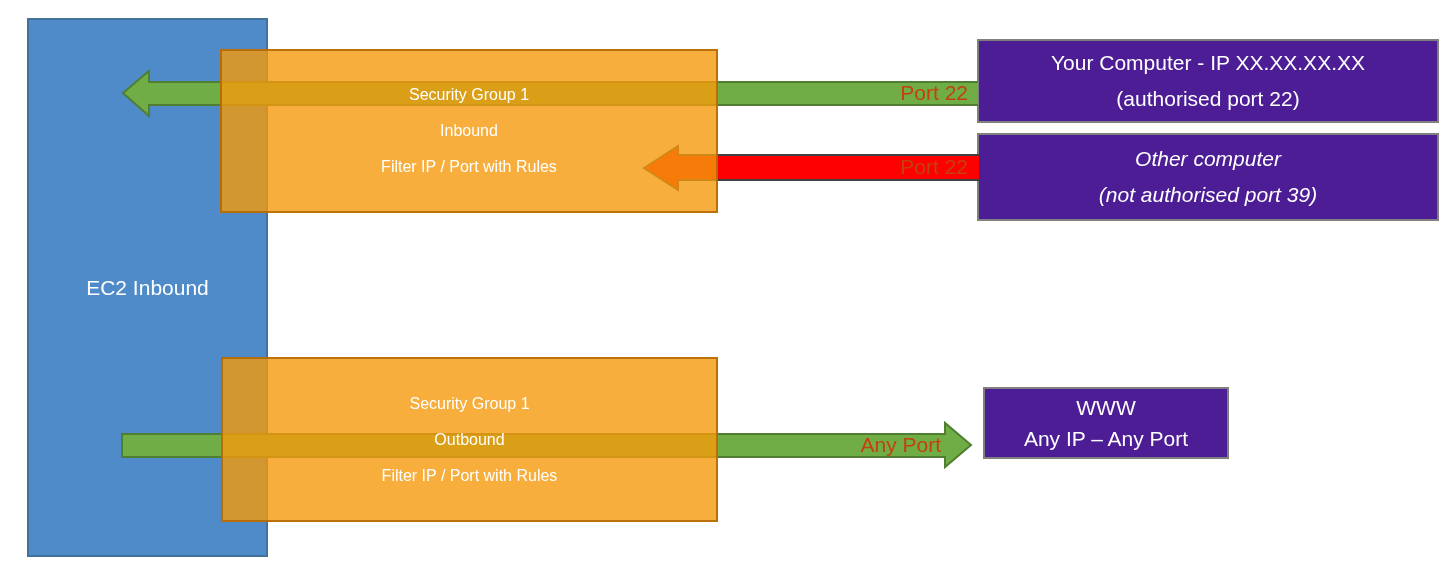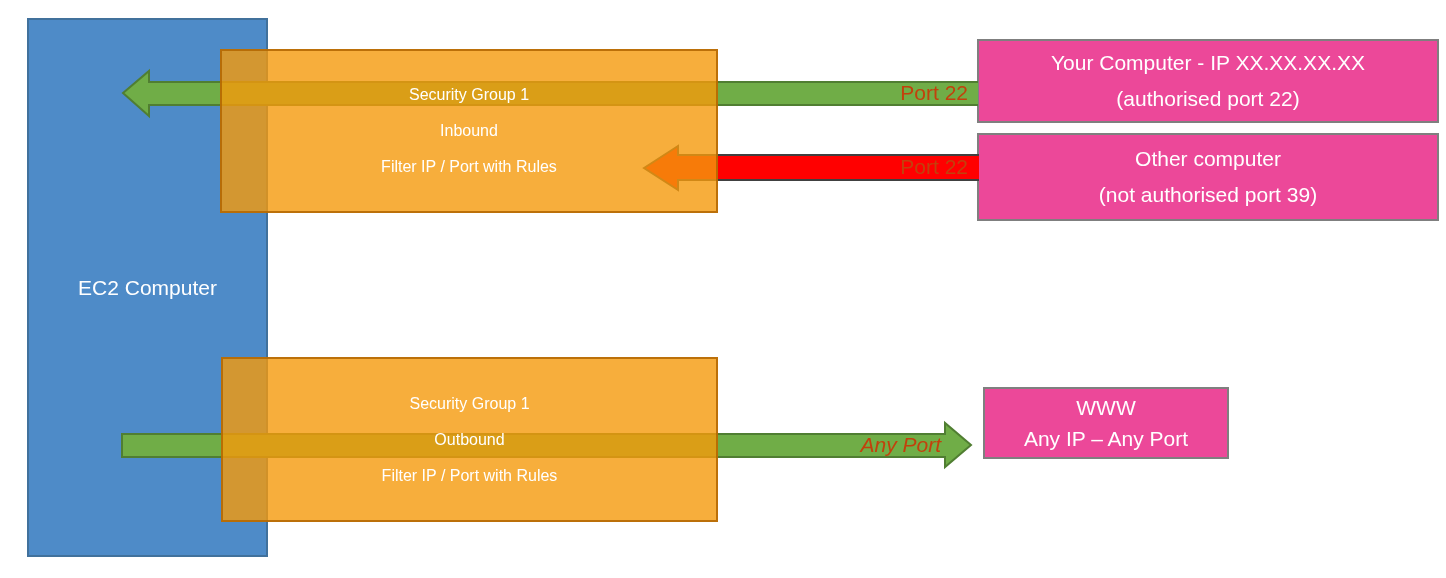--- a/index.html
+++ b/index.html
@@ -34,54 +34,54 @@
     background:rgba(245,154,11,0.80);
     border:2px solid rgba(178,101,0,0.85);
     z-index:3;
     font-size:16px;line-height:36px;
   }
   .sg-in{left:220px;top:49px;width:498px;height:164px;}
   .sg-out{left:221px;top:357px;width:497px;height:165px;}
 
   
   .gray{
-    background:#ec4899;
+    background:#4c1d95;
     border:2px solid #7F7F7F;
     z-index:1;
     font-size:21px;line-height:36px;text-align:center;
   }
   .your-computer{left:977px;top:39px;width:462px;height:84px;}
-  .other-computer{left:977px;top:133px;width:462px;height:88px;}
+  .other-computer{left:977px;top:133px;width:462px;height:88px;font-style:italic;}
   .www{left:983px;top:387px;width:246px;height:72px;line-height:31px;}
 
   
   svg.arrow{position:absolute;z-index:2;display:block;}
   .arr-green{fill:#70AD47;stroke:#507E32;stroke-width:2;}
   .arr-red{fill:#FF0000;stroke:#404040;stroke-width:2;}
   #arrow-inbound-allowed{left:120px;top:68px;}
   #arrow-inbound-blocked{left:641px;top:143px;}
   #arrow-outbound{left:121px;top:420px;}
 
   
   .arrow-label{
     position:absolute;z-index:4;
     color:#c2410c;font-size:21px;
     text-align:right;white-space:nowrap;
   }
   .lbl-port22-green{left:818px;top:80px;width:150px;line-height:26px;}
   .lbl-port22-red{left:818px;top:154px;width:150px;line-height:26px;}
-  .lbl-anyport{left:791px;top:432px;width:150px;line-height:26px;font-style:italic;}
+  .lbl-anyport{left:791px;top:432px;width:150px;line-height:26px;}
 </style>
 </head>
 <body>
 
 <div id="canvas">
 
   <div class="box ec2">
-    <span>EC2 Computer</span>
+    <span>EC2 Inbound</span>
   </div>
 
   <svg id="arrow-inbound-allowed" class="arrow" width="858" height="51" viewBox="0 0 858 51">
     <polygon class="arr-green" points="3,25 29,3 29,14 862,14 862,37 29,37 29,48"></polygon>
   </svg>
 
   <svg id="arrow-inbound-blocked" class="arrow" width="338" height="50" viewBox="0 0 338 50">
     <polygon class="arr-red" points="3,25 37,3 37,12 342,12 342,37 37,37 37,47"></polygon>
   </svg>
 

